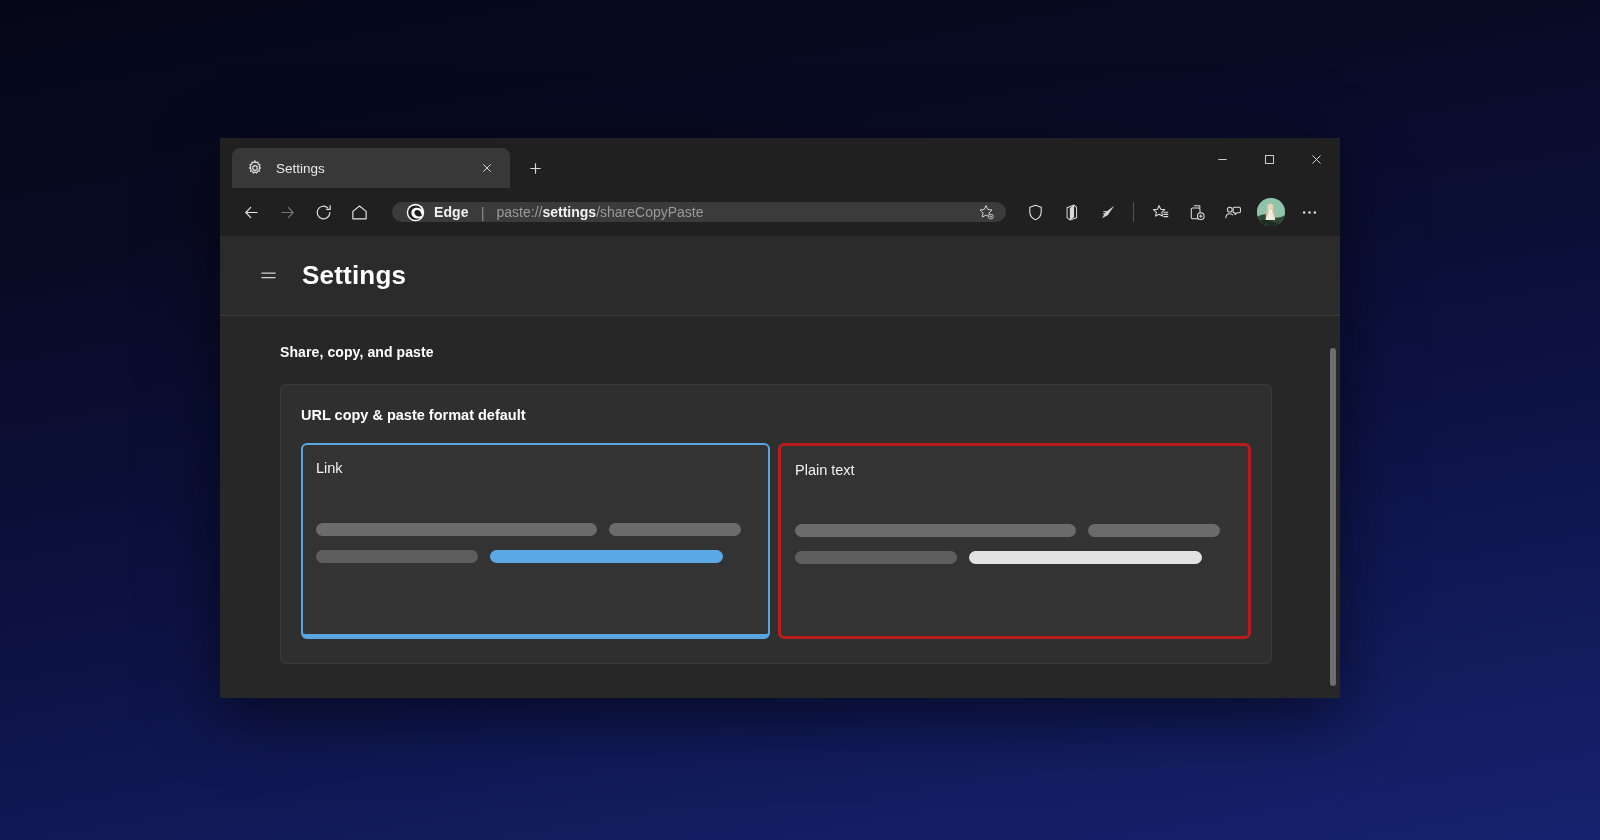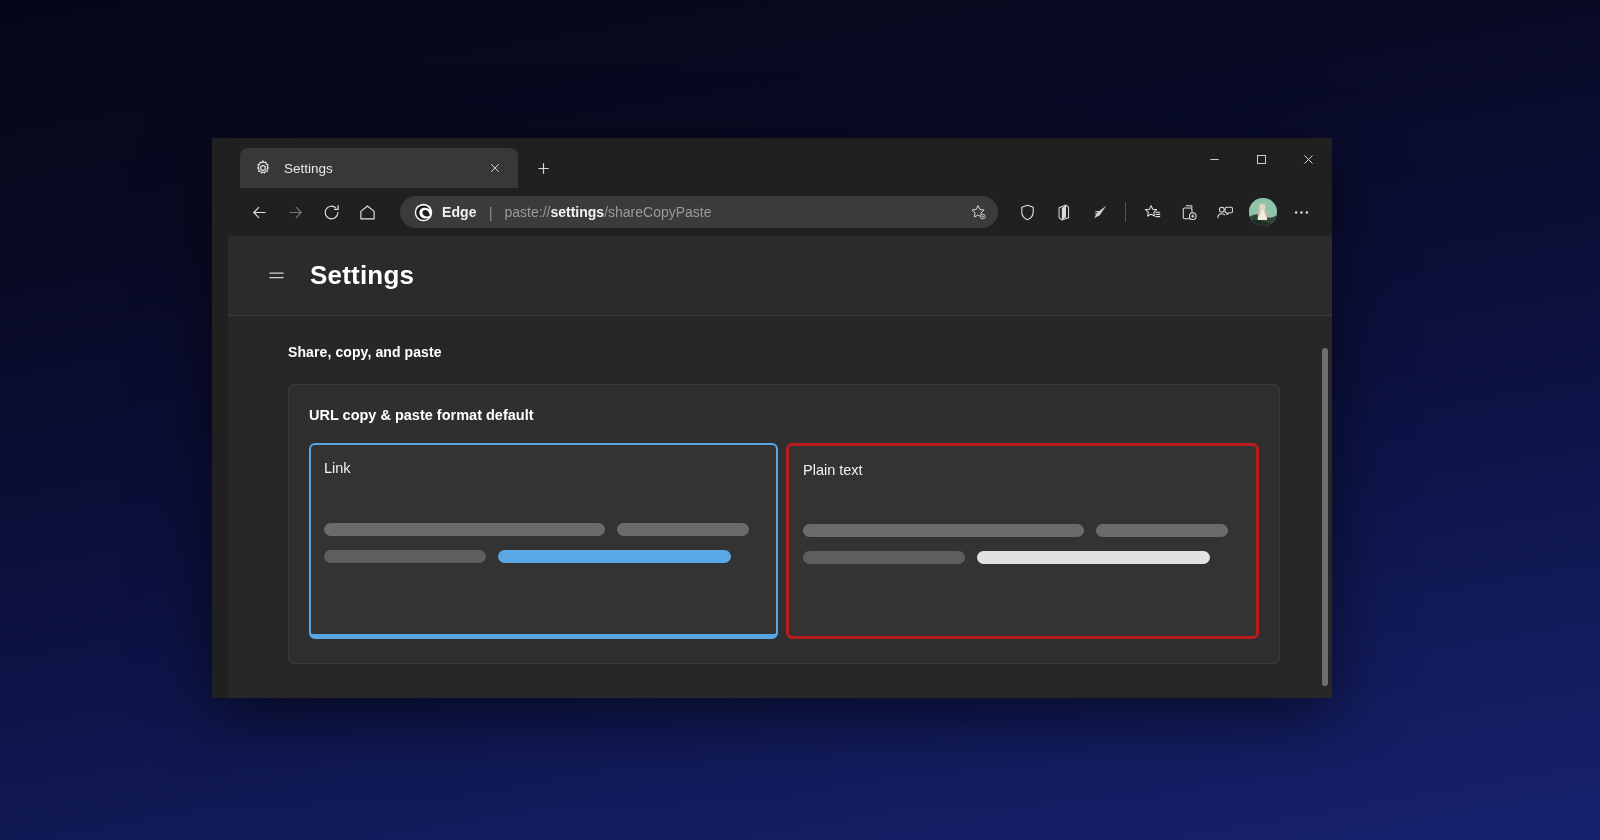--- a/index.html
+++ b/index.html
@@ -8,26 +8,25 @@
     font-family: "Liberation Sans", sans-serif;
   }
   body {
     background: linear-gradient(170deg, #050718 0%, #080a22 22%, #0c1140 55%, #141e63 88%, #16226e 100%);
     position: relative;
   }
 
   
   #browser-window {
     position: absolute;
-    left: 212px; top: 138px;
+    left: 220px; top: 138px;
     width: 1120px; height: 560px;
     background: #202020;
     overflow: hidden;
     box-shadow: 0 18px 60px rgba(0,0,0,.55);
-    padding-left: 16px;
   }
 
   
   #tabstrip {
     position: relative;
     height: 50px;
     background: #202020;
     display: flex;
     align-items: flex-end;
   }
@@ -80,21 +79,21 @@
   }
   .tb-btn {
     width: 34px; height: 34px; flex: 0 0 34px;
     display: flex; align-items: center; justify-content: center;
     border-radius: 6px; cursor: pointer;
   }
   .tb-btn.disabled { cursor: default; }
 
   #omnibox {
     flex: 1 1 auto;
-    height: 32px;
+    height: 20px;
     margin: 0 10px 0 14px;
     background: #3b3b3b;
     border-radius: 16px;
     display: flex; align-items: center;
     padding: 0 6px 0 14px;
     cursor: text;
     min-width: 0;
   }
   #edge-badge { display: flex; align-items: center; gap: 9px; flex: 0 0 auto; }
   #edge-badge .edge-name { color: #f0f0f0; font-size: 14px; font-weight: 600; letter-spacing: .1px; }

